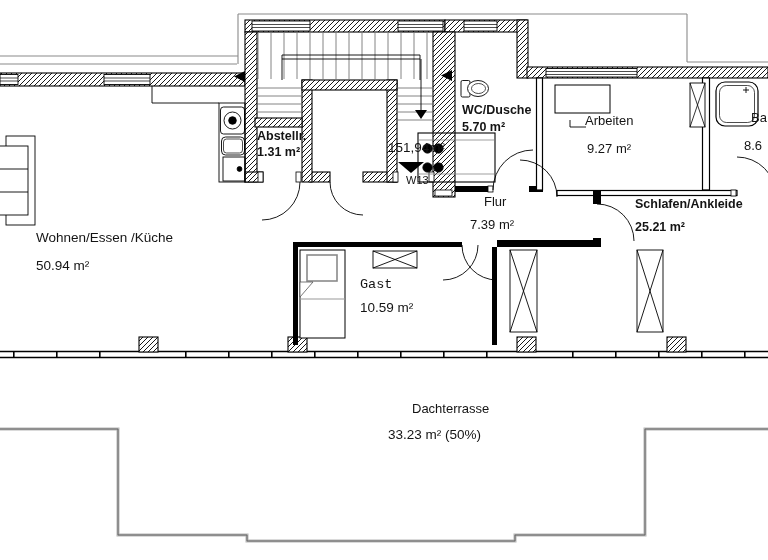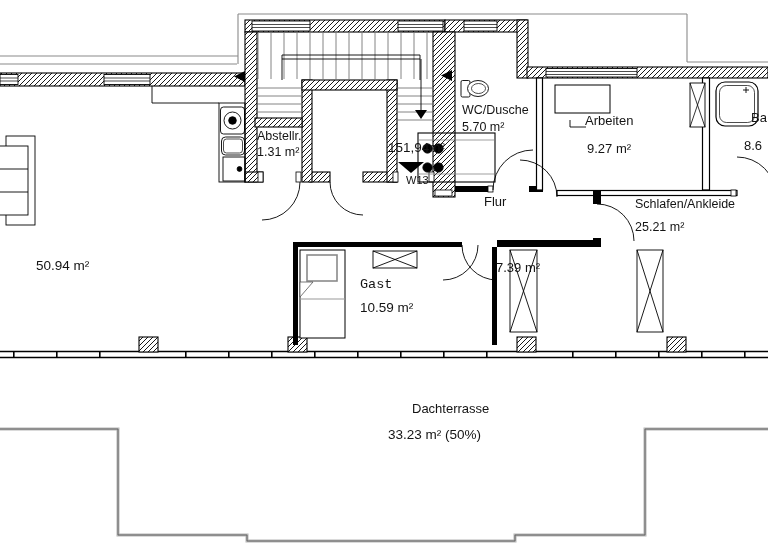--- a/index.html
+++ b/index.html
@@ -1,20 +1,20 @@
 <!DOCTYPE html>
 <html><head>
 <meta charset="utf-8">
 <style>
   html,body{margin:0;padding:0;background:#fff;}
   #stage{position:relative;width:768px;height:560px;background:#fff;overflow:hidden;
          font-family:"Liberation Sans","DejaVu Sans",sans-serif;color:#141414;}
   svg{position:absolute;left:0;top:0;}
   .lbl{position:absolute;white-space:nowrap;line-height:1.05;color:#141414;}
-  .fs12{font-size:12.5px;}
+  .fs12{font-size:12.5px;font-weight:bold;}
   .fs13{font-size:13px;}
   .fs135{font-size:13.5px;}
   .fs15{font-size:11px;}
 </style>
 </head>
 <body>
 
 <div id="stage">
 
   <svg width="768" height="560" viewBox="0 0 768 560">
@@ -214,39 +214,40 @@
       <path d="M300,299 H345" stroke="#9a9a9a" stroke-width="1.2"></path>
     </g>
 
     <g fill="#000">
       <polygon points="245,71 245,82 234,76.5"></polygon>
       <polygon points="452,70 452,81 441,75.5"></polygon>
     </g>
     <polygon points="398,162 424,162 411,173" fill="#000"></polygon>
   </svg>
 
+  <div class="lbl fs135" style="left:36px;top:231px;">Wohnen/Essen /Küche</div>
   <div class="lbl fs135" style="left:36px;top:259px;">50.94 m²</div>
 
   <div class="lbl fs12" style="left:257px;top:130px;">Abstellr.</div>
   <div class="lbl fs12" style="left:257px;top:146px;">1.31 m²</div>
 
   <div class="lbl fs135" style="left:360px;top:141px;margin-left:28px;">151,94m²</div>
   <div class="lbl fs15" style="left:406px;top:175px;">W13</div>
 
   <div class="lbl fs12" style="left:462px;top:104px;">WC/Dusche</div>
   <div class="lbl fs12" style="left:462px;top:121px;">5.70 m²</div>
 
   <div class="lbl fs13" style="left:585px;top:114px;">Arbeiten</div>
   <div class="lbl fs13" style="left:587px;top:142px;">9.27 m²</div>
 
   <div class="lbl fs13" style="left:751px;top:111px;">Ba</div>
   <div class="lbl fs13" style="left:744px;top:139px;">8.6</div>
 
   <div class="lbl fs13" style="left:484px;top:195px;">Flur</div>
-  <div class="lbl fs13" style="left:496px;top:218px;margin-top:43px;">7.39 m²</div>
+  <div class="lbl fs13" style="left:470px;top:218px;">7.39 m²</div>
 
   <div class="lbl fs12" style="left:635px;top:198px;">Schlafen/Ankleide</div>
   <div class="lbl fs12" style="left:635px;top:221px;">25.21 m²</div>
 
   <div class="lbl fs135" style="left:360px;top:278px;font-family:Liberation Mono, monospace;">Gast</div>
   <div class="lbl fs135" style="left:360px;top:301px;">10.59 m²</div>
 
   <div class="lbl fs13" style="left:412px;top:402px;">Dachterrasse</div>
   <div class="lbl fs135" style="left:388px;top:428px;">33.23 m²  (50%)</div>
 

